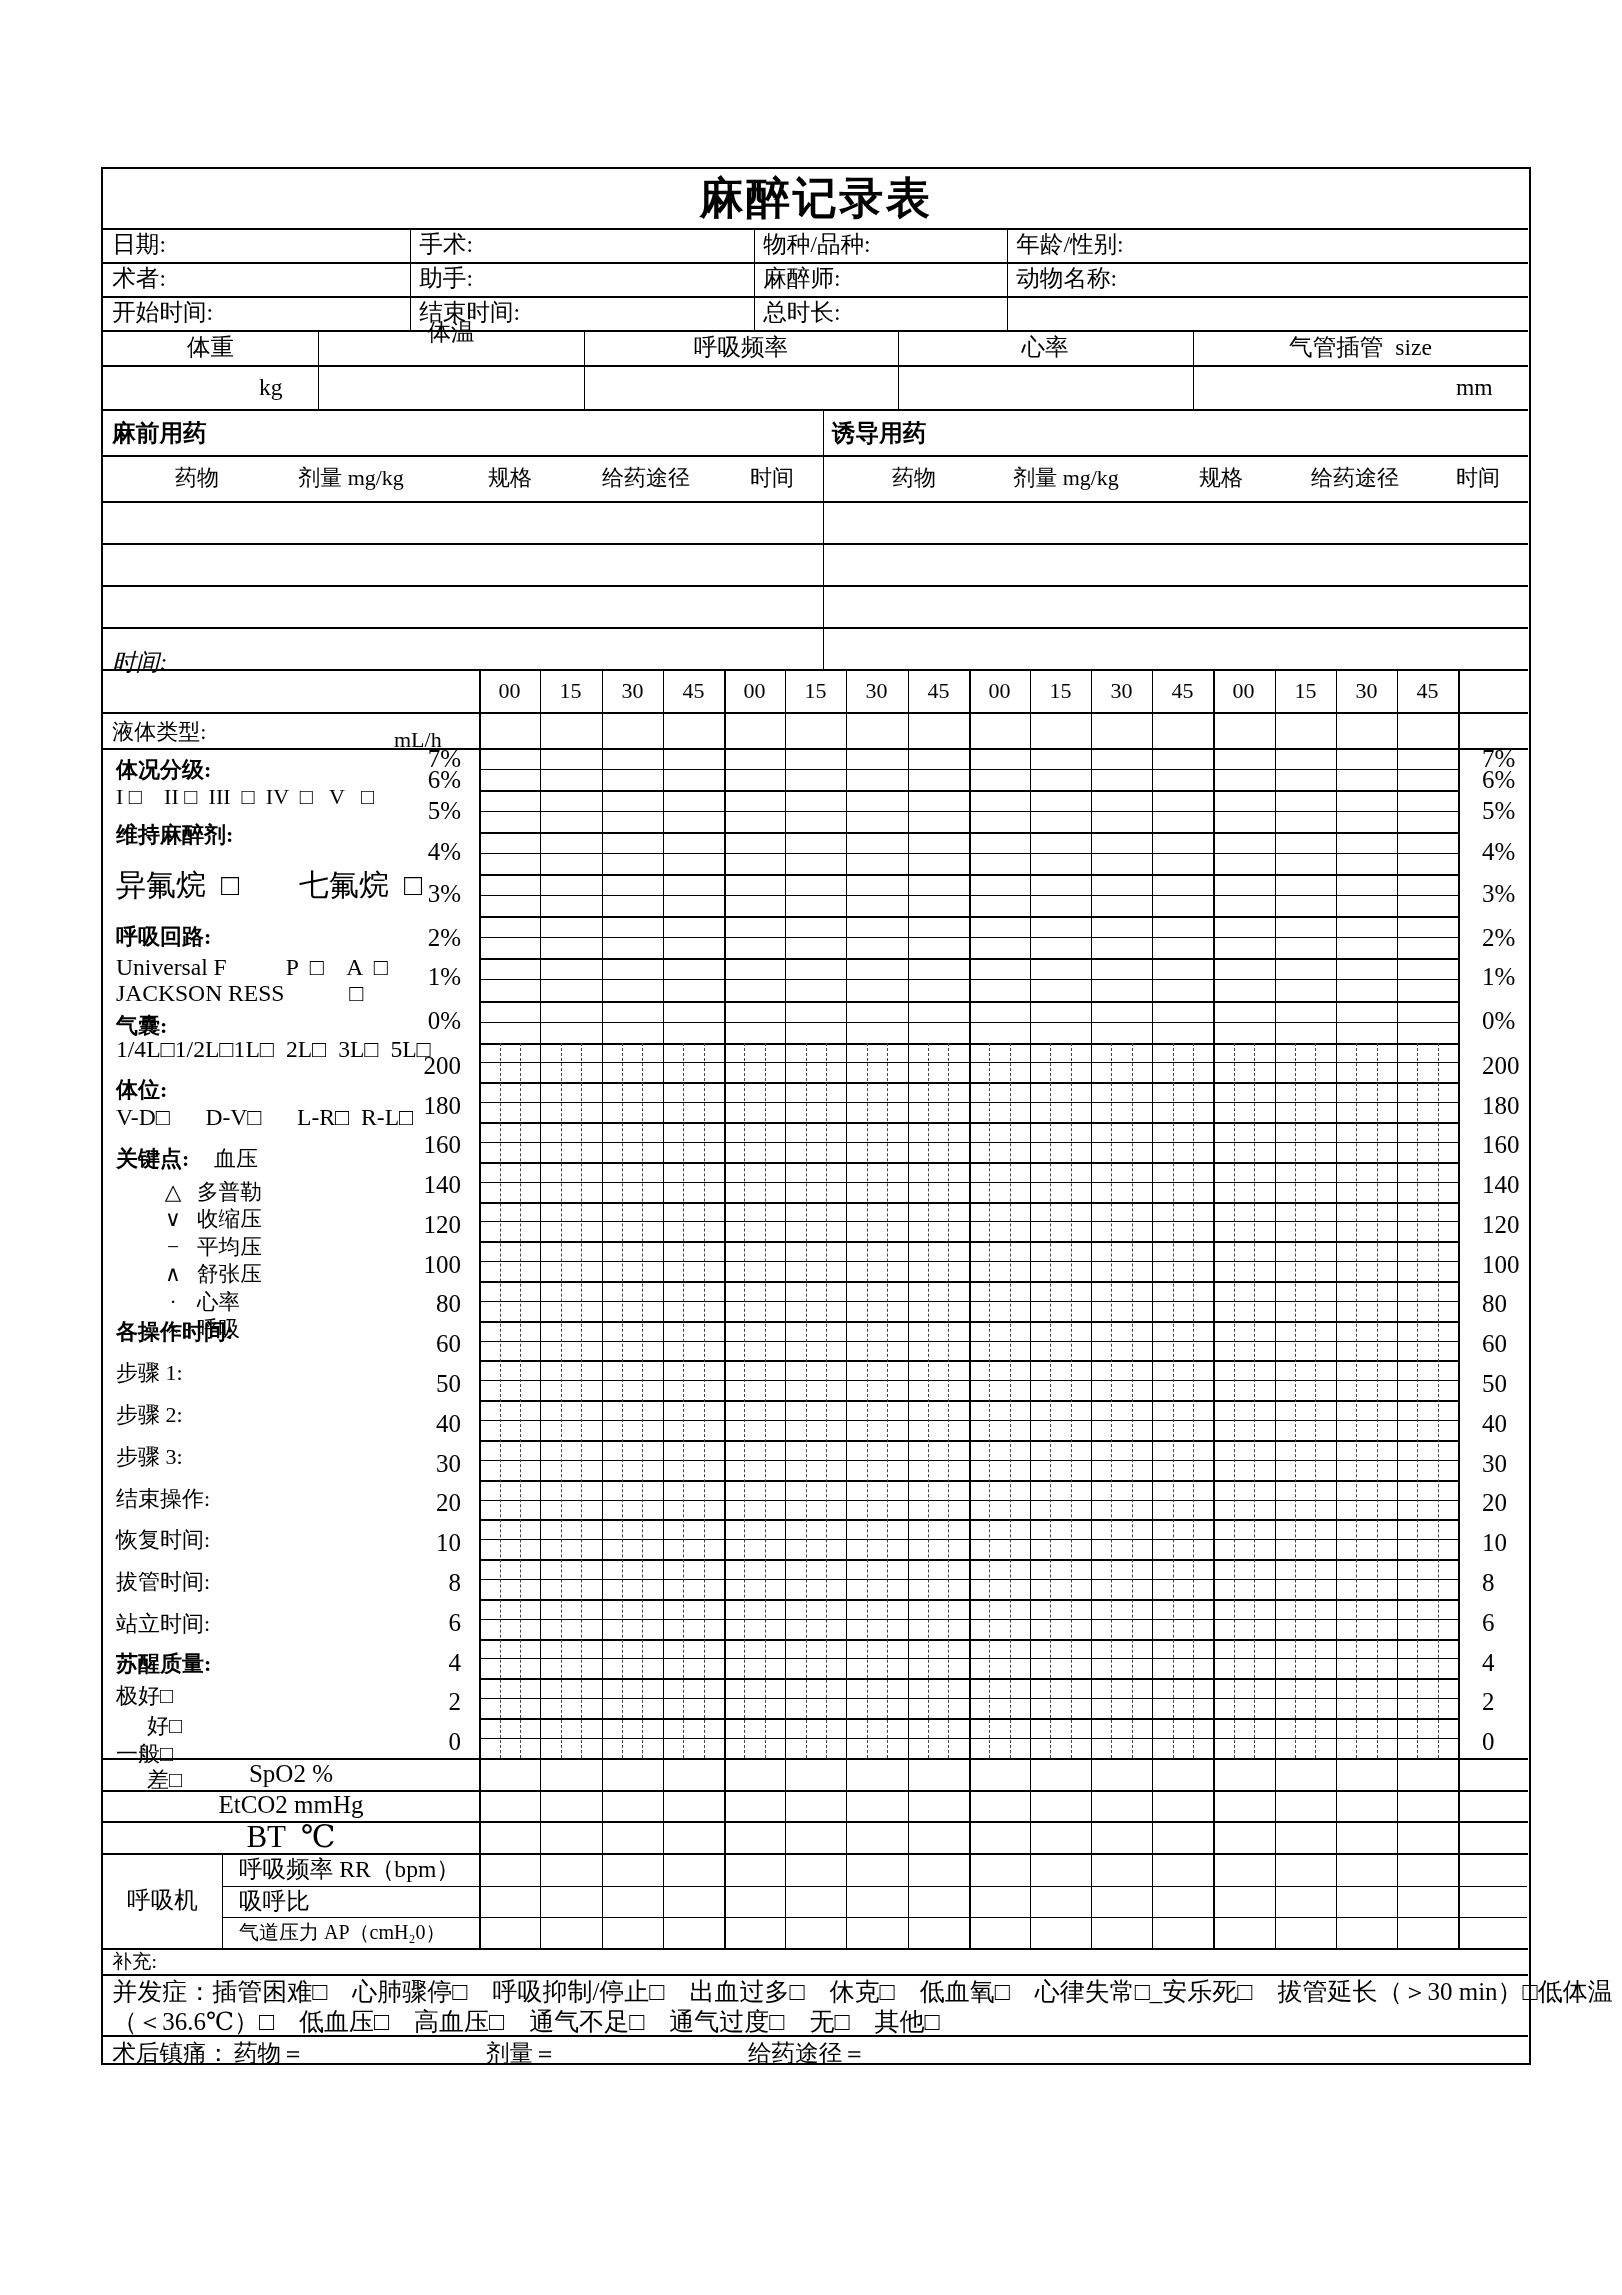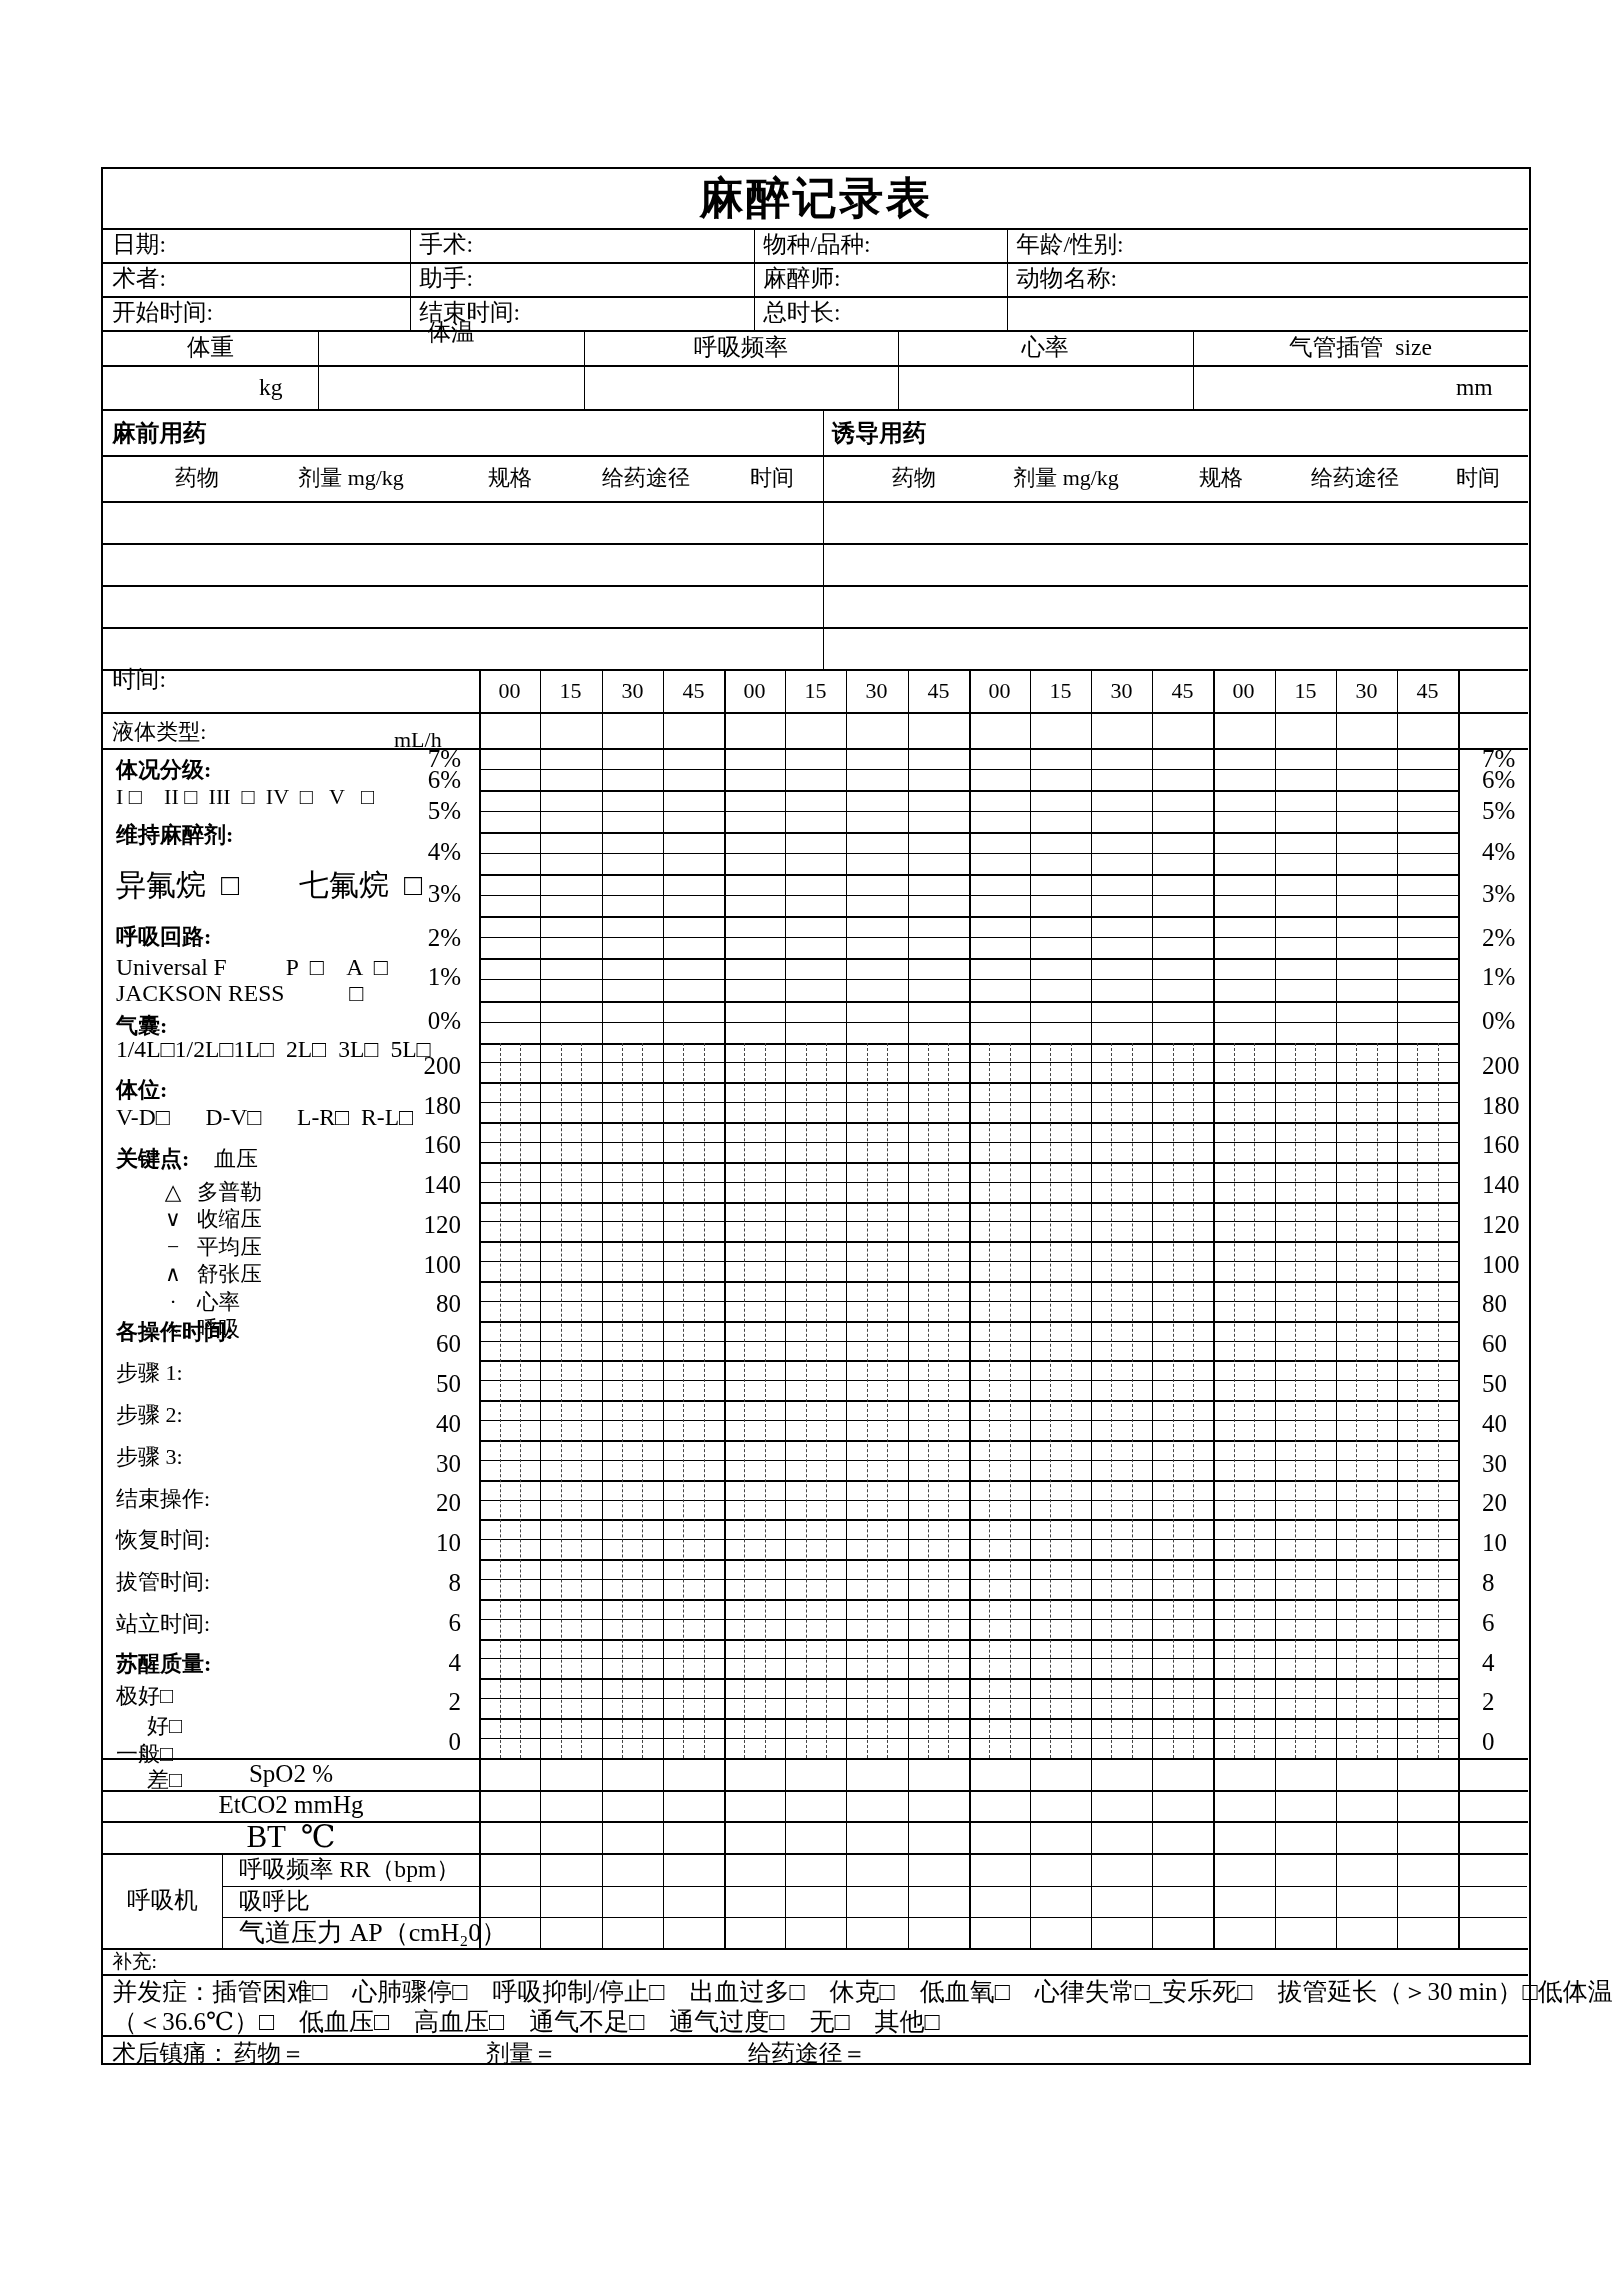--- a/index.html
+++ b/index.html
@@ -123,21 +123,21 @@
         <div class="vl" style="left:805px;top:500px;height:79px;"></div>
         <div class="vl thick" style="left:866px;top:500px;height:79px;"></div>
         <div class="vl" style="left:927px;top:500px;height:79px;"></div>
         <div class="vl" style="left:988px;top:500px;height:79px;"></div>
         <div class="vl" style="left:1049px;top:500px;height:79px;"></div>
         <div class="vl thick" style="left:1110px;top:500px;height:79px;"></div>
         <div class="vl" style="left:1172px;top:500px;height:79px;"></div>
         <div class="vl" style="left:1233px;top:500px;height:79px;"></div>
         <div class="vl" style="left:1294px;top:500px;height:79px;"></div>
         <div class="vl thick" style="left:1355px;top:500px;height:79px;"></div>
-        <div class="t" style="left:9.2px;top:497px;">时间:</div>
+        <div class="t" style="left:9.2px;top:480px;font-style:italic;">时间:</div>
         <div class="t center" style="left:376px;top:500px;width:61px;height:43px;font-size:22px;">00</div>
         <div class="t center" style="left:437px;top:500px;width:61px;height:43px;font-size:22px;">15</div>
         <div class="t center" style="left:499px;top:500px;width:61px;height:43px;font-size:22px;">30</div>
         <div class="t center" style="left:560px;top:500px;width:61px;height:43px;font-size:22px;">45</div>
         <div class="t center" style="left:621px;top:500px;width:61px;height:43px;font-size:22px;">00</div>
         <div class="t center" style="left:682px;top:500px;width:61px;height:43px;font-size:22px;">15</div>
         <div class="t center" style="left:743px;top:500px;width:61px;height:43px;font-size:22px;">30</div>
         <div class="t center" style="left:805px;top:500px;width:61px;height:43px;font-size:22px;">45</div>
         <div class="t center" style="left:866px;top:500px;width:61px;height:43px;font-size:22px;">00</div>
         <div class="t center" style="left:927px;top:500px;width:61px;height:43px;font-size:22px;">15</div>
@@ -435,21 +435,21 @@
         <div class="vl" style="left:805px;top:1748px;height:31px;"></div>
         <div class="vl thick" style="left:866px;top:1748px;height:31px;"></div>
         <div class="vl" style="left:927px;top:1748px;height:31px;"></div>
         <div class="vl" style="left:988px;top:1748px;height:31px;"></div>
         <div class="vl" style="left:1049px;top:1748px;height:31px;"></div>
         <div class="vl thick" style="left:1110px;top:1748px;height:31px;"></div>
         <div class="vl" style="left:1172px;top:1748px;height:31px;"></div>
         <div class="vl" style="left:1233px;top:1748px;height:31px;"></div>
         <div class="vl" style="left:1294px;top:1748px;height:31px;"></div>
         <div class="vl thick" style="left:1355px;top:1748px;height:31px;"></div>
-        <div class="t" style="left:136px;top:1748px;height:31px;display:flex;align-items:center;font-size:26px;">气道压力 AP（cmH₂0）</div>
+        <div class="t" style="left:136px;top:1748px;height:31px;display:flex;align-items:center;font-size:20px;">气道压力 AP（cmH₂0）</div>
         <div class="t" style="left:9.2px;top:1782px;font-size:19.6px;">补充:</div>
         <div class="t" style="left:9.2px;top:1809px;font-size:25px;">并发症：插管困难□　心肺骤停□　呼吸抑制/停止□　出血过多□　休克□　低血氧□　心律失常□_安乐死□　拔管延长（＞30 min）□低体温</div>
         <div class="t" style="left:9.2px;top:1839px;font-size:25px;">（＜36.6℃）□　低血压□　高血压□　通气不足□　通气过度□　无□　其他□</div>
         <div class="t" style="left:9.2px;top:1871px;font-size:23.6px;">术后镇痛：</div>
         <div class="t" style="left:131px;top:1871px;font-size:23.6px;">药物＝</div>
         <div class="t" style="left:383px;top:1871px;font-size:23.6px;">剂量＝</div>
         <div class="t" style="left:645px;top:1871px;font-size:23.6px;">给药途径＝</div>
       </div>
   </div>
 </div>

